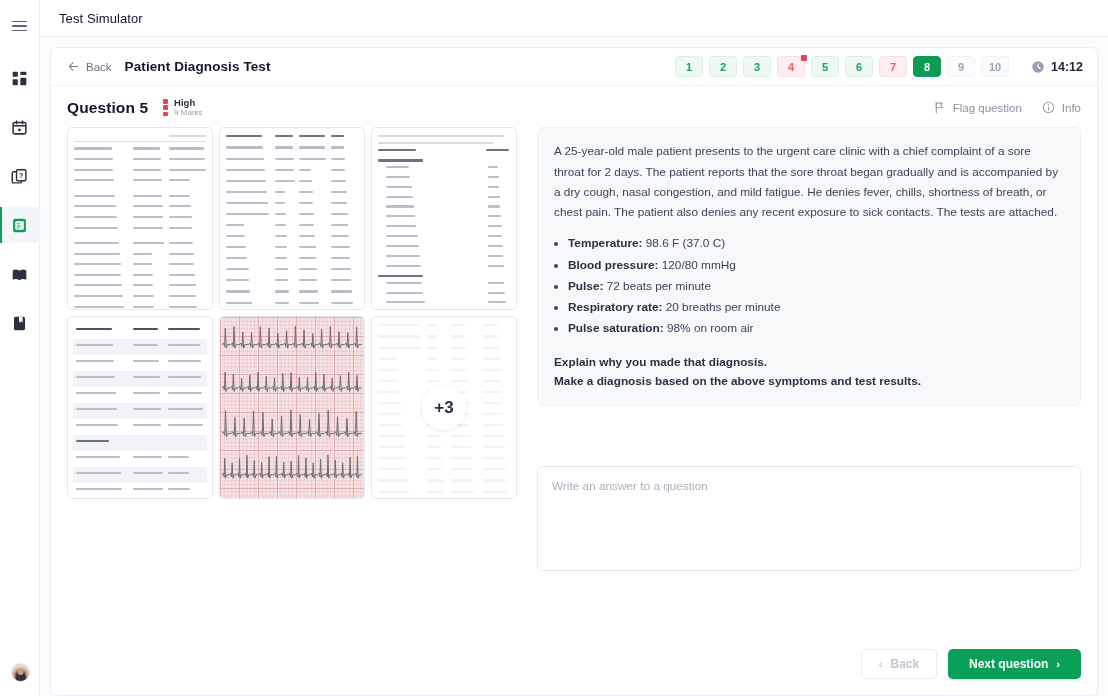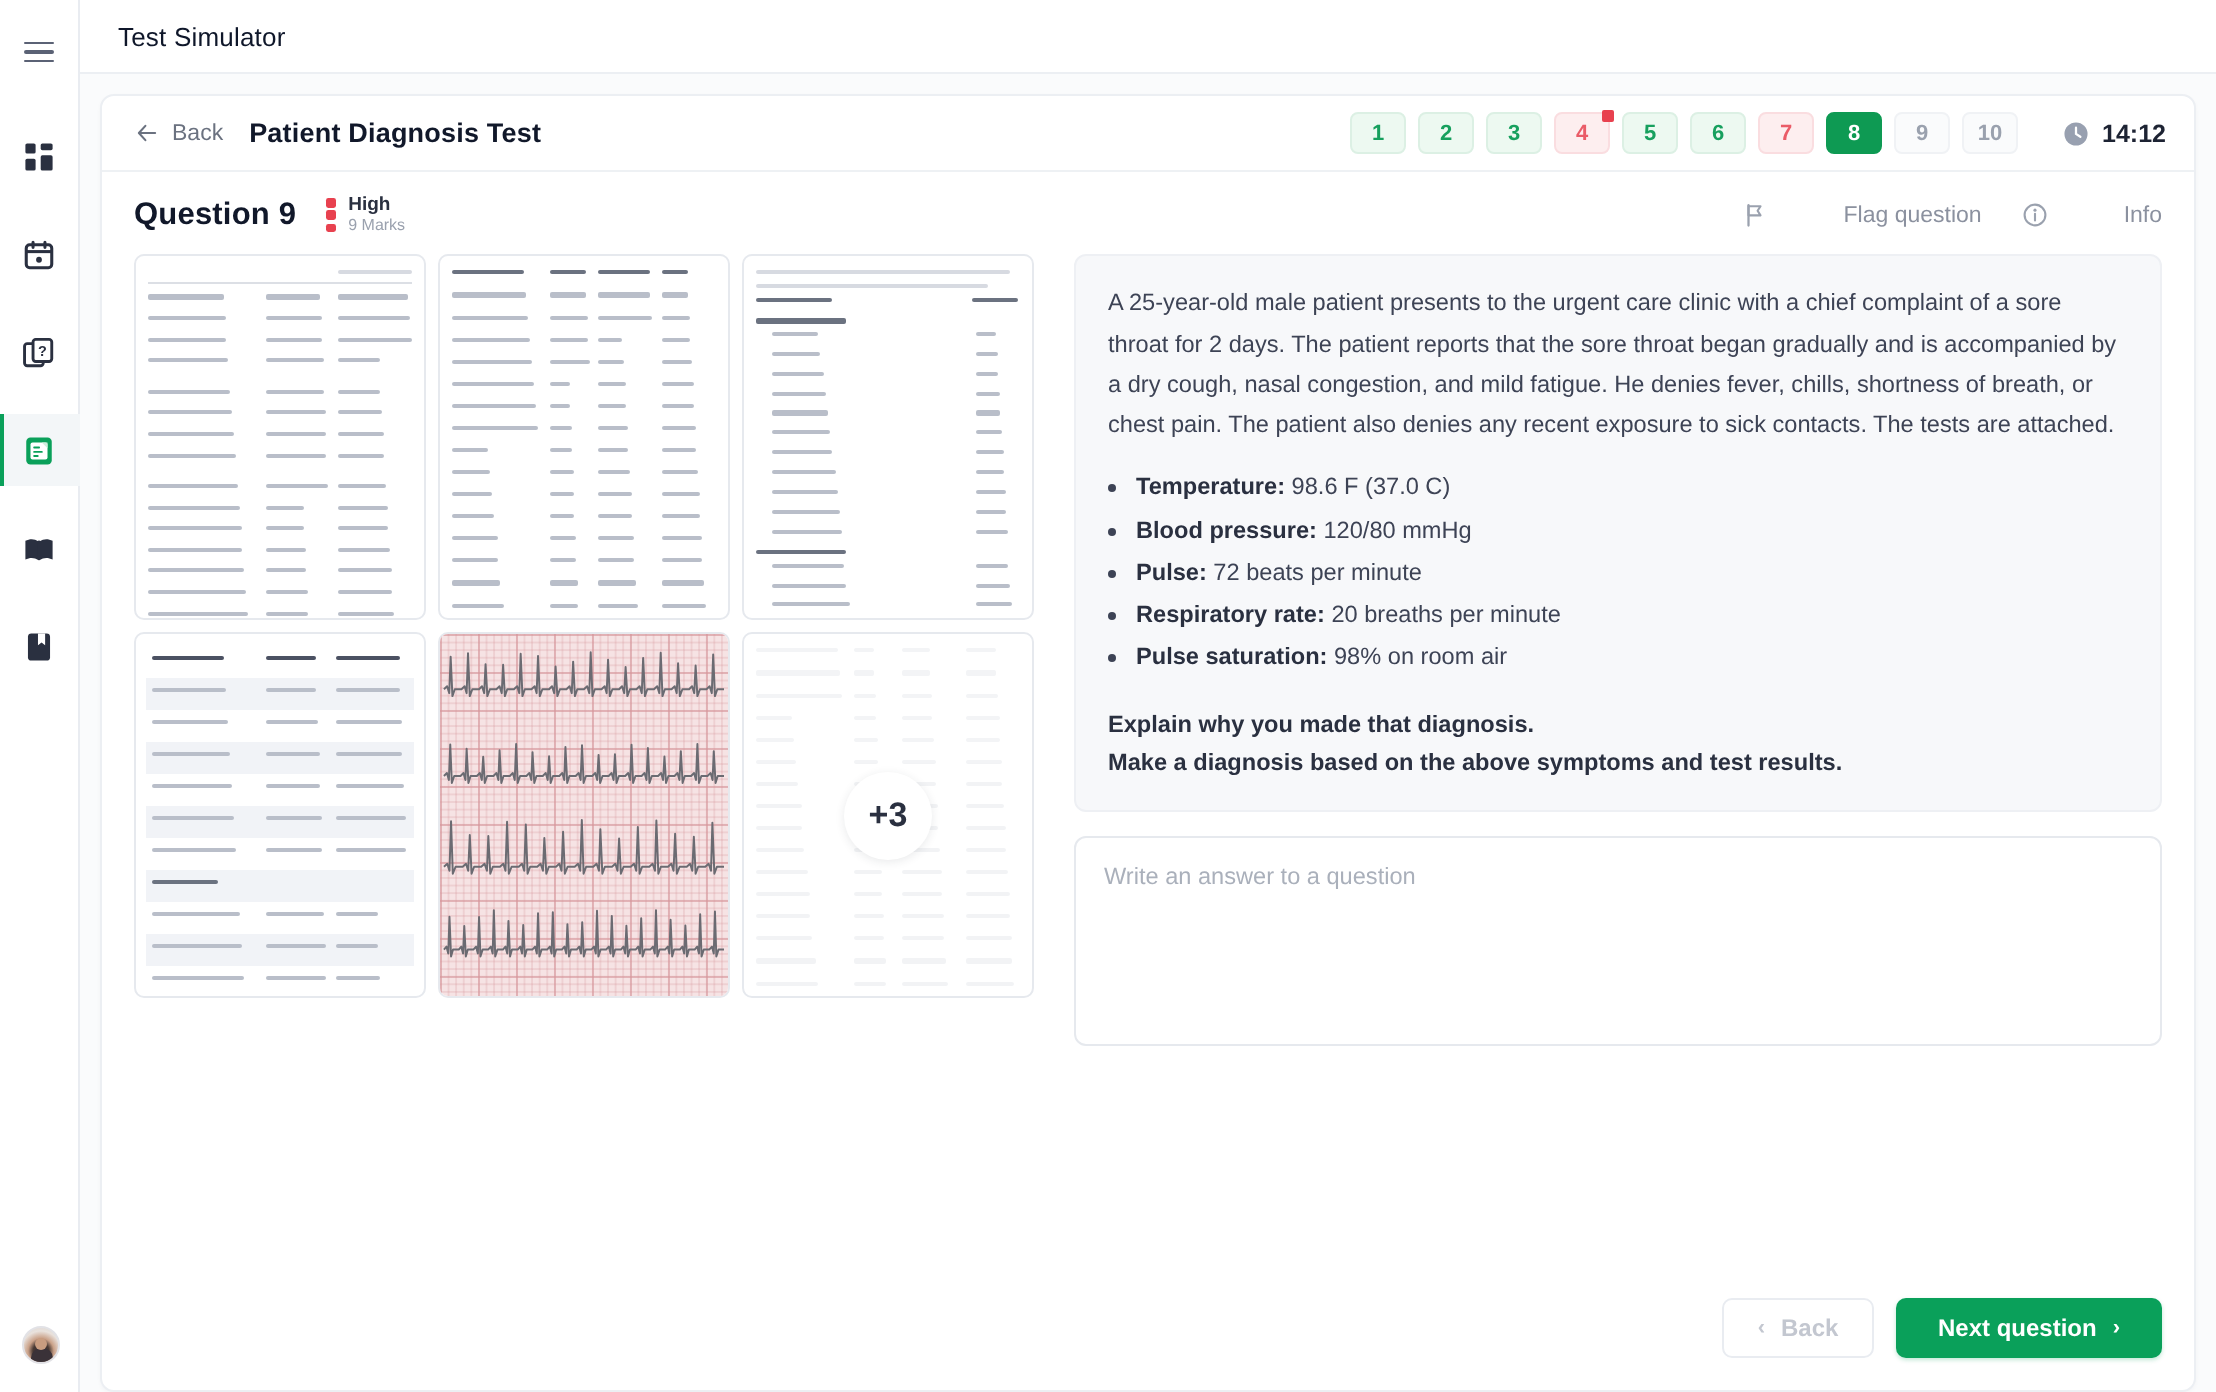--- a/index.html
+++ b/index.html
@@ -97,21 +97,21 @@
   .qrow { display:flex; align-items:center; padding: 12px 16px 0 16px; }
   .qtitle { font-size: 15.5px; font-weight: 700; color:#11182a; letter-spacing:.1px; }
   .diff { display:flex; align-items:center; gap:6px; margin-left: 15px; }
   .diff-bars { display:flex; flex-direction:column; gap:1.6px; }
   .diff-bars span { width: 5px; height: 4.6px; border-radius:1.2px; background:#e8414f; display:block;}
   .diff-txt { line-height:1.05; }
   .diff-lvl { font-size: 9.5px; font-weight:700; color:#2a3040; display:block; }
   .diff-marks { font-size: 8px; color:#9aa1ae; display:block; margin-top:1px;}
   .qrow-spacer { flex:1; }
   .headact { display:flex; align-items:center; gap:7px; margin-left: 20px; cursor:pointer;}
-  .headact span { font-size: 11.5px; color:#8b919f;margin-left:31px; }
+  .headact span { font-size: 11.5px; color:#8b919f; }
 
   
   .body { flex:1; display:flex; padding: 10px 16px 0 16px; gap: 18px; min-height:0; }
 
   
   .thumbs { width: 452px; flex: 0 0 452px; display:flex; flex-wrap:wrap; gap: 6px; align-content:flex-start; }
   .thumb {
     width: 146px; height: 183px; border:1px solid #e6e9ee; border-radius:5px;
     overflow:hidden; background:#fff; position:relative; cursor:pointer;
   }
@@ -162,21 +162,21 @@
   .faded { position:absolute; inset:0; opacity:.17; }
   .plus {
     position:absolute; left:50%; top:50%; transform:translate(-50%,-50%);
     width: 44px; height: 44px; border-radius:50%; background:#fff;
     display:flex; align-items:center; justify-content:center;
     font-size: 17px; font-weight: 700; color:#2a3040;
     box-shadow: 0 1px 5px rgba(40,45,60,.10);
   }
 
   
-  .qpanel { flex:1; min-width:0; display:flex; flex-direction:column; }
+  .qpanel { flex:1; min-width:0; display:flex; flex-direction:column;gap:48px; }
   .qtext {
     background:#f7f8fa; border:1px solid #eef0f4; border-radius: 6px;
     padding: 13px 16px 15px 16px; flex:0 0 auto;
   }
   .qpara { font-size: 11.8px; line-height: 1.72; color:#3d4355; }
   .vitals { margin-top: 11px; padding-left: 14px; }
   .vitals li { font-size: 11.8px; line-height: 1.80; color:#3d4355; }
   .vitals li b { font-weight: 700; color:#2a3040; }
   .instr { margin-top: 13px; font-size: 11.8px; line-height:1.60; color:#2a3040; font-weight:700; }
   .answer {
@@ -308,21 +308,21 @@
           <div class="timer">
             <svg width="14" height="14" viewBox="0 0 16 16">
               <circle cx="8" cy="8" r="6.6" fill="#98a0b0"></circle>
               <path d="M8 4.4V8l2.5 1.6" stroke="#fff" stroke-width="1.3" fill="none" stroke-linecap="round"></path>
             </svg>
             <span class="timer-txt">14:12</span>
           </div>
         </div>
 
         <div class="qrow">
-          <div class="qtitle">Question 9</div>
+          <div class="qtitle">Question 5</div>
           <div class="diff">
             <div class="diff-bars">
               <span></span>
                 <span></span>
                 <span></span>
             </div>
             <div class="diff-txt">
               <span class="diff-lvl">High</span>
               <span class="diff-marks">9 Marks</span>
             </div>

